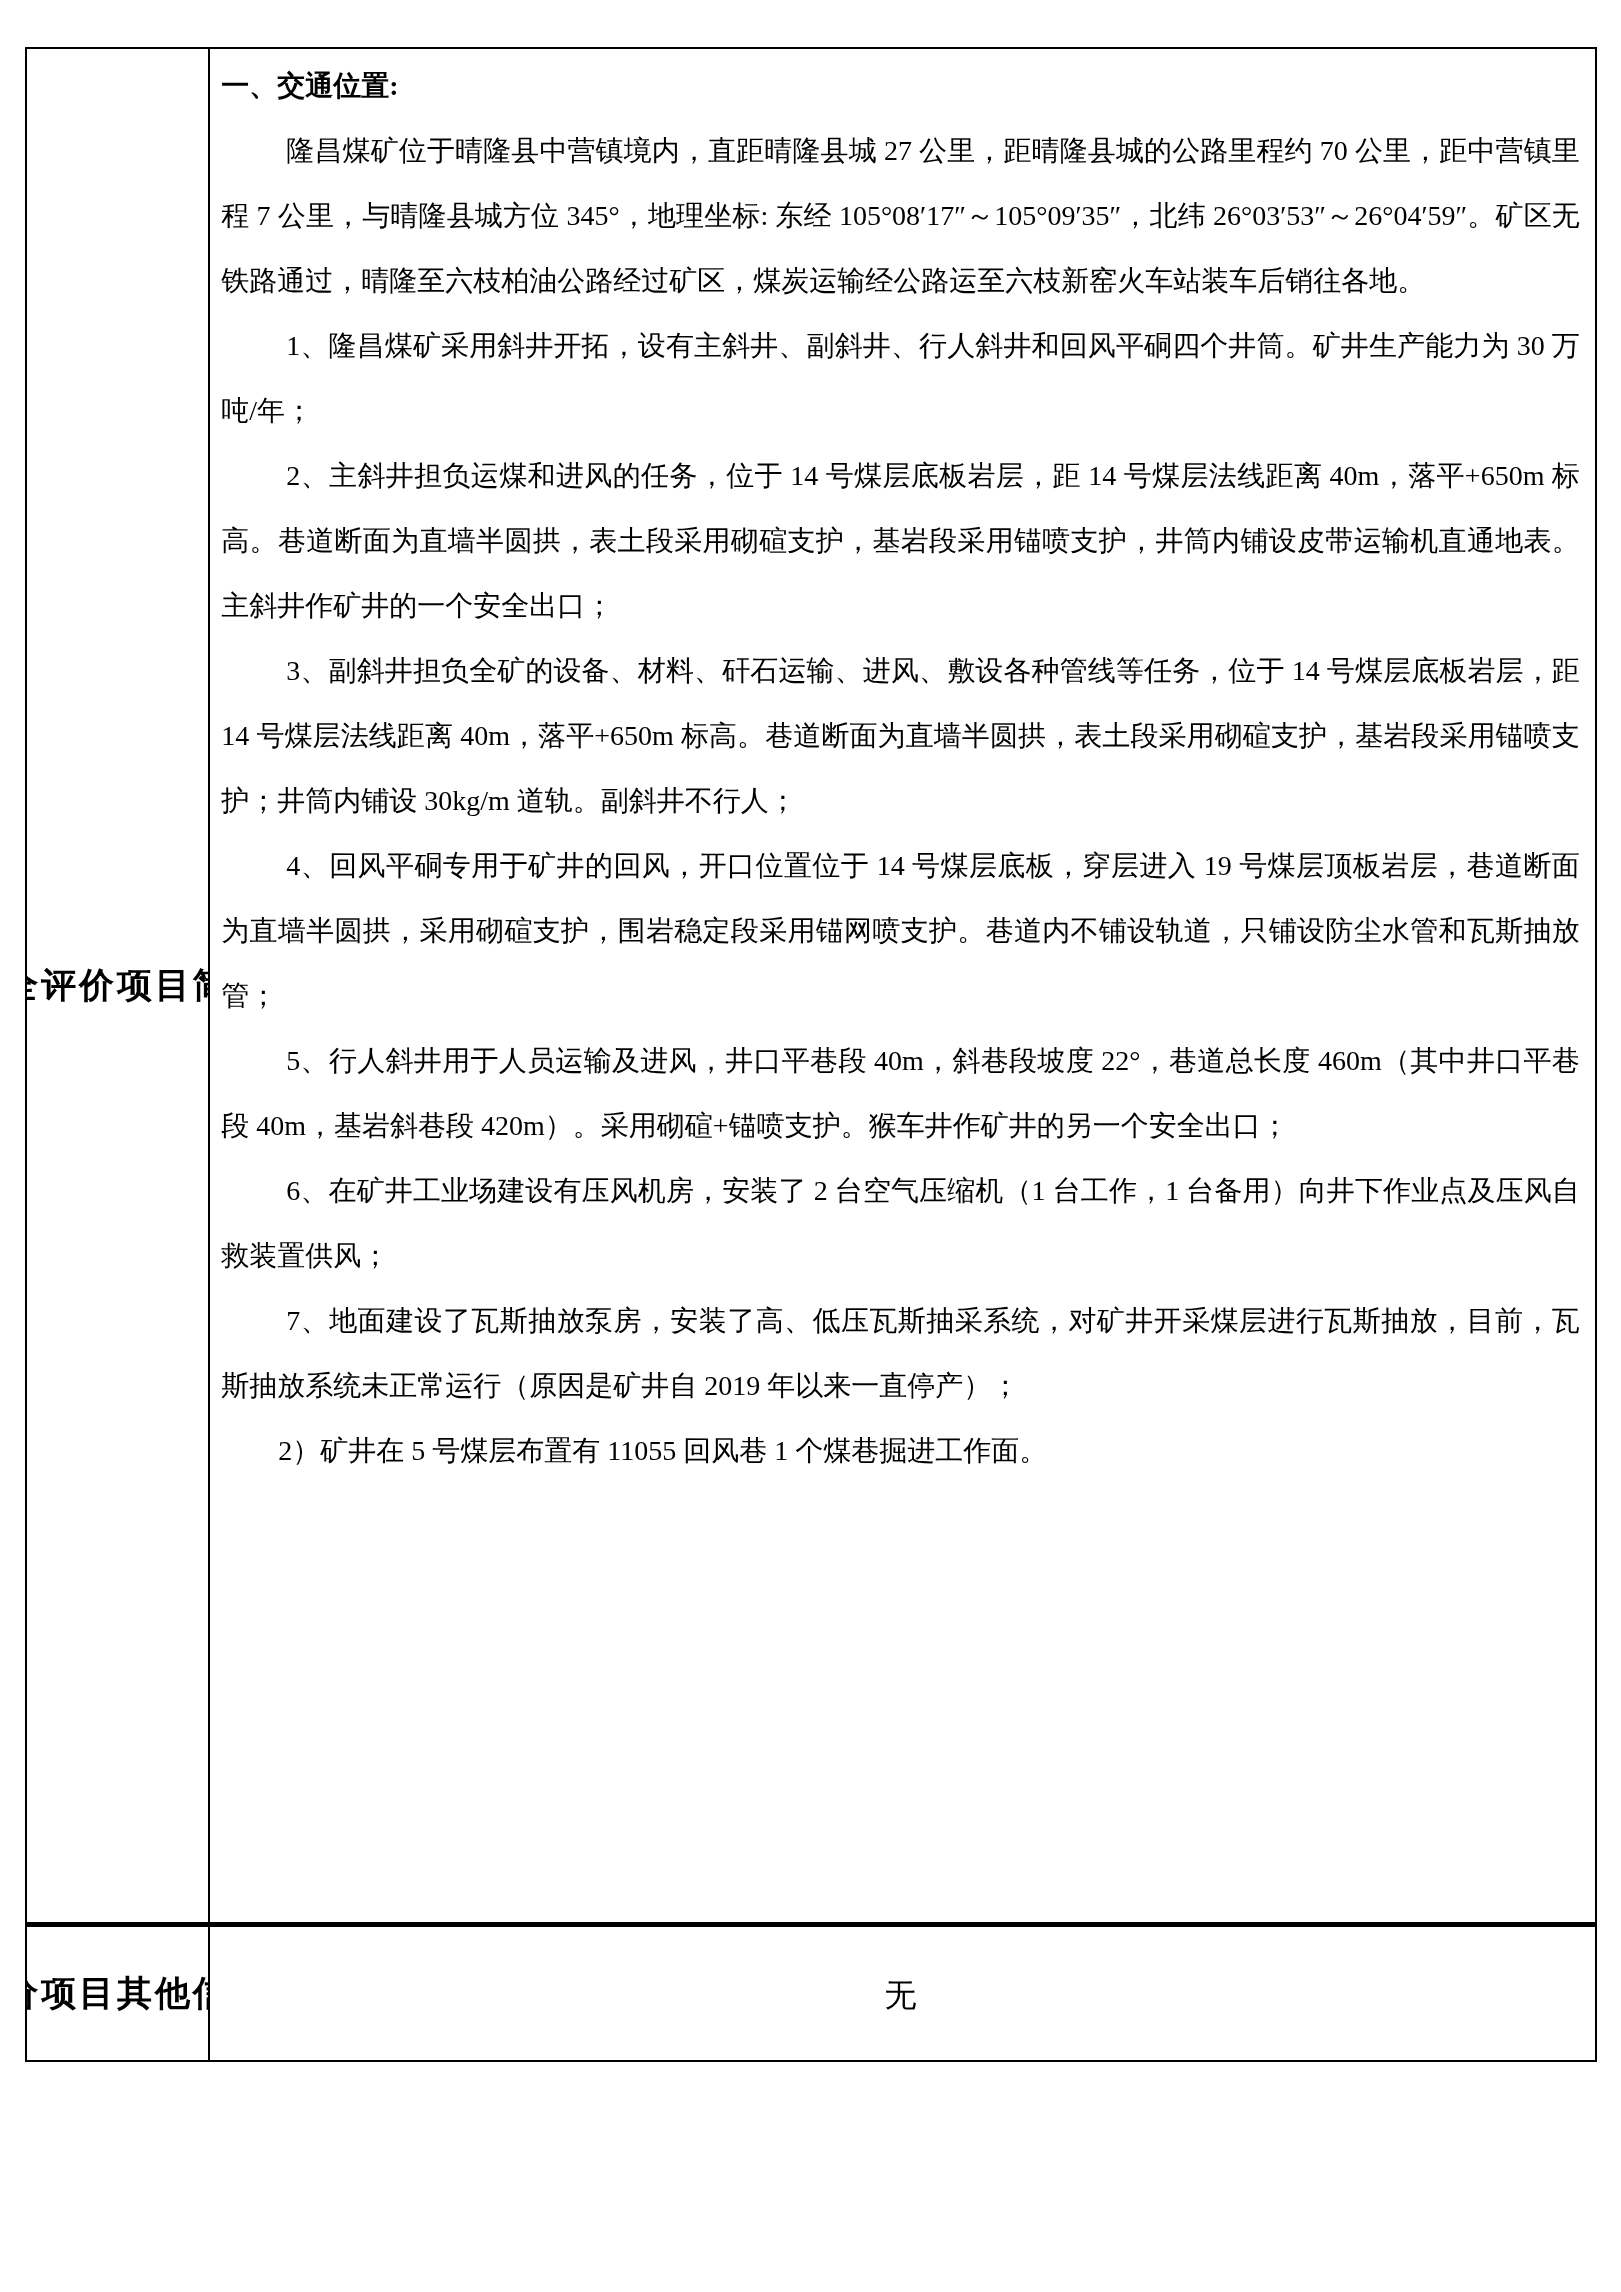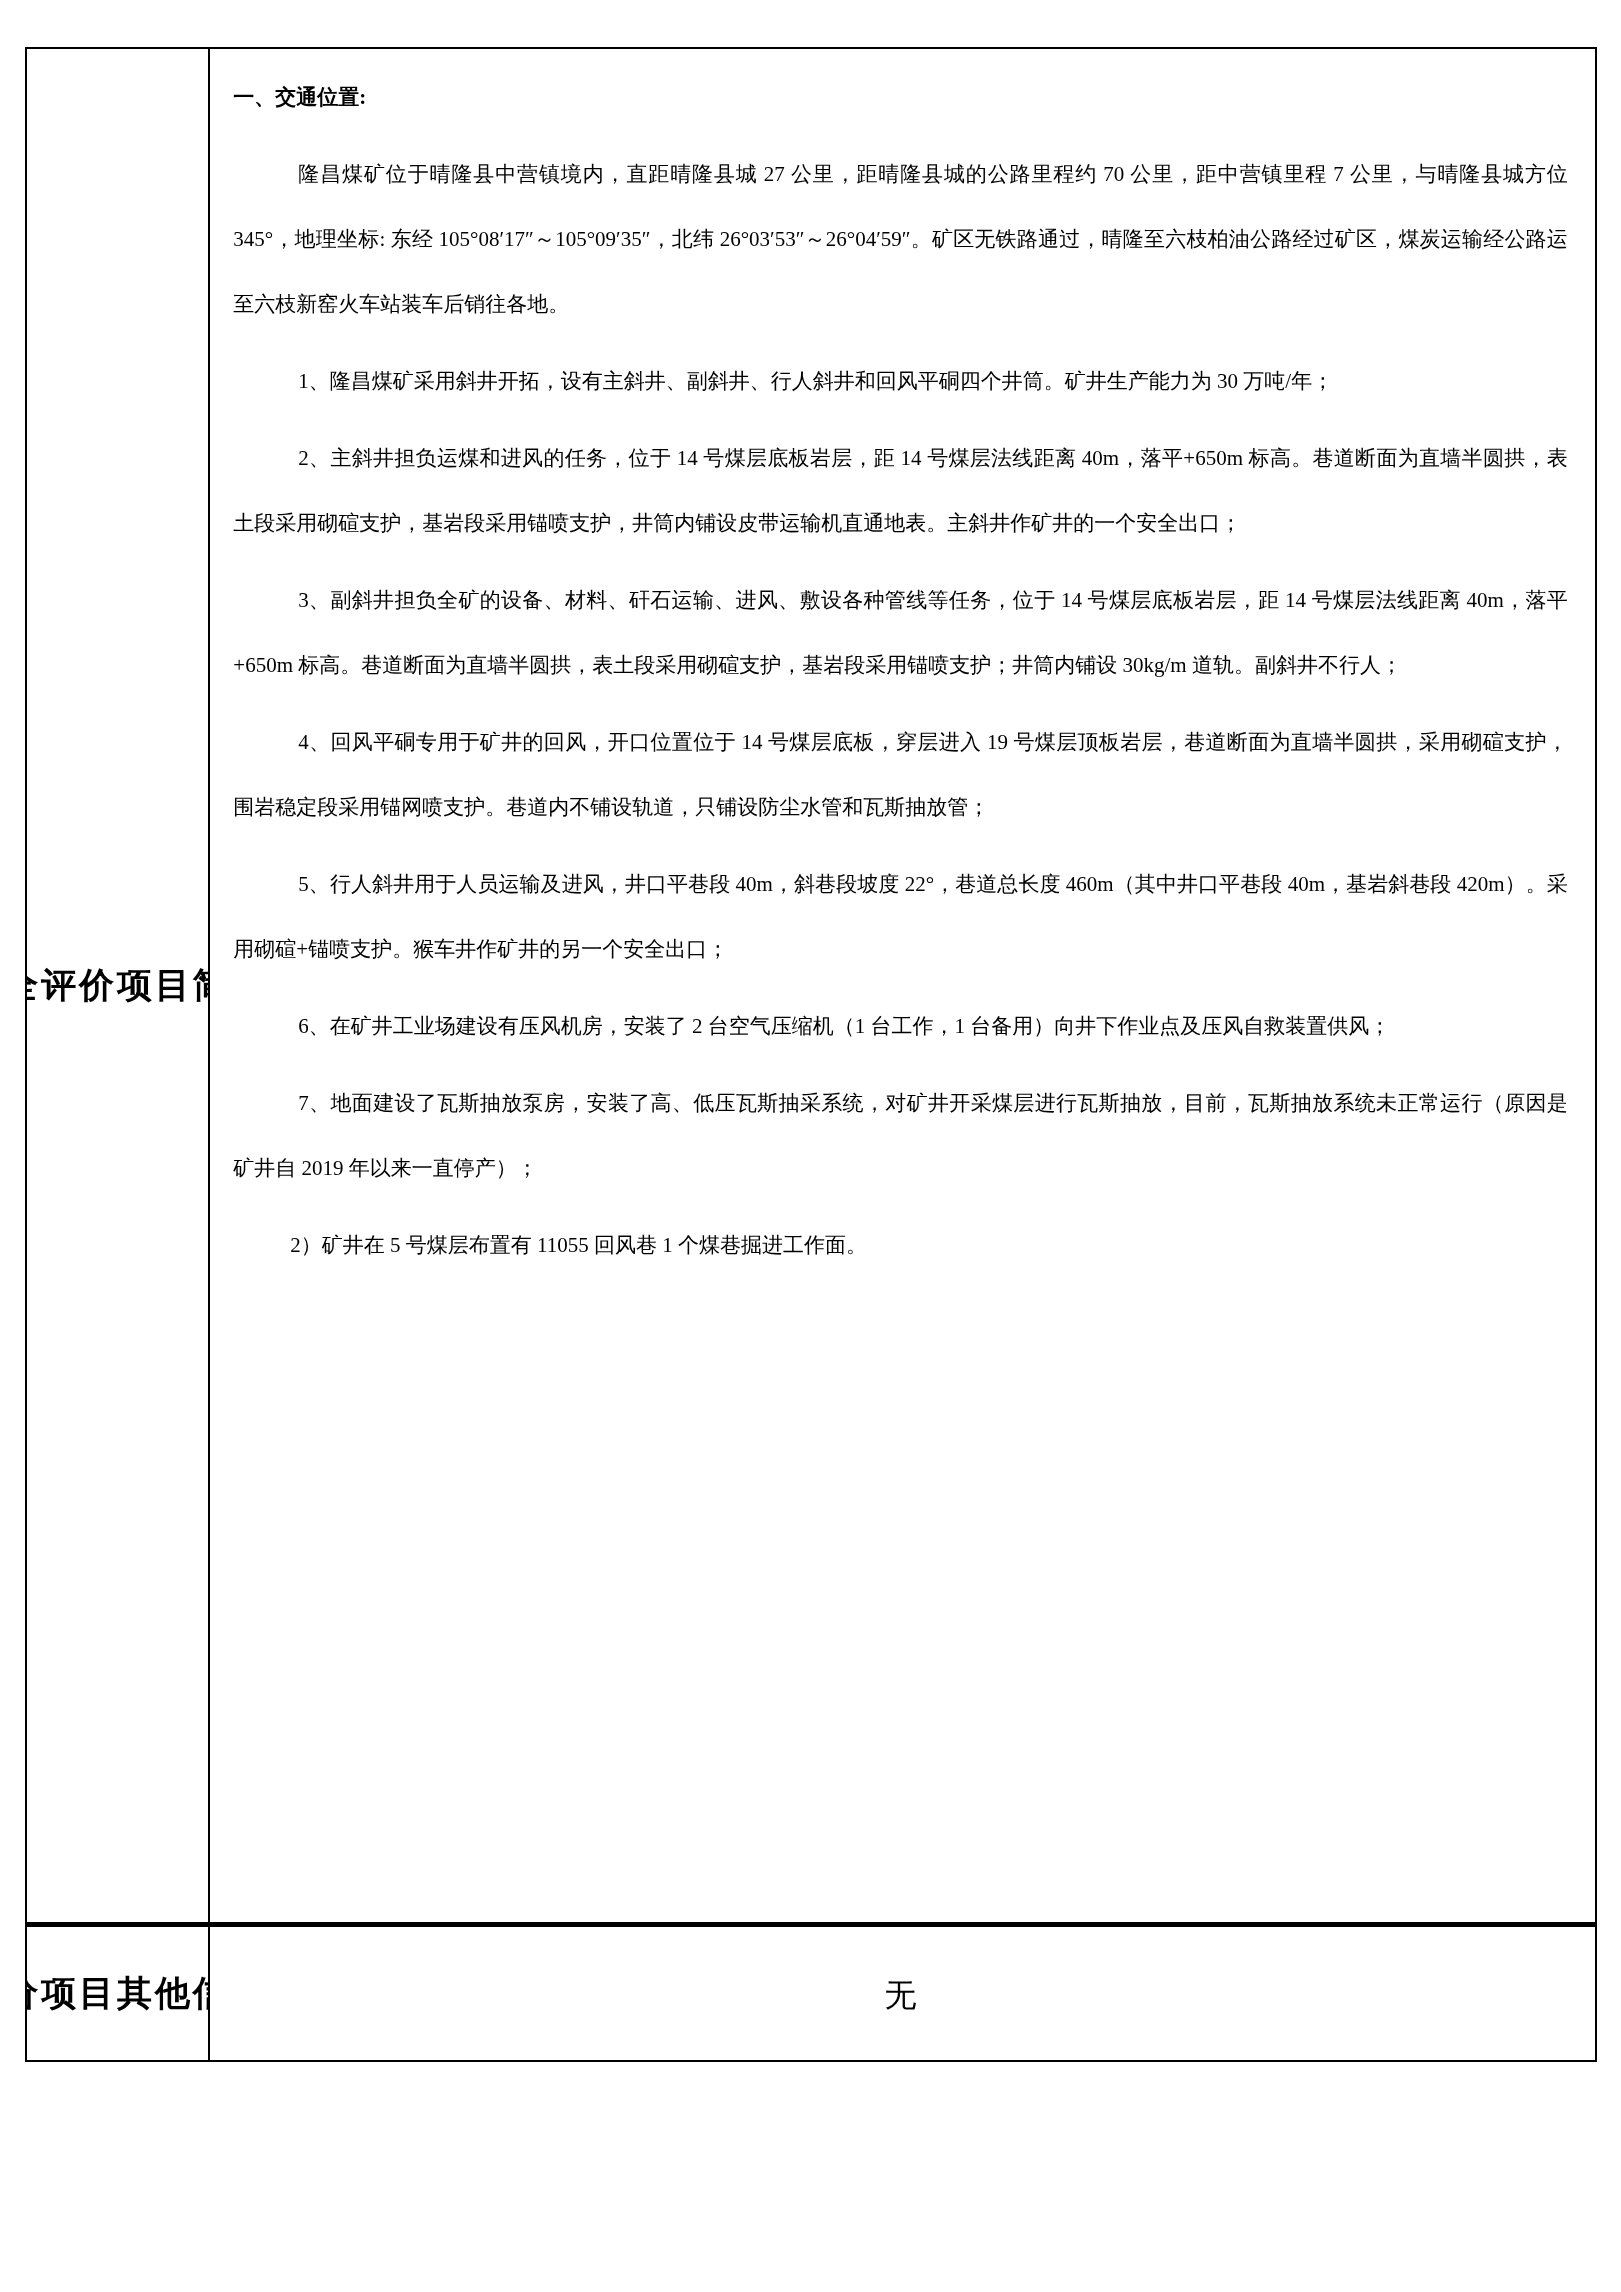--- a/index.html
+++ b/index.html
@@ -46,22 +46,22 @@
     line-height: 78px;
     white-space: nowrap;
   }
   .row2 {
     border-top: 5.9px solid #000000;
   }
   .content-cell {
     padding: 3.9px 14.7px 0 11.8px;
   }
   .para {
-    margin: 12px;
-    font-size: 21px;
+    margin: 0;
+    font-size: 28px;
     line-height: 65px;
     text-align: justify;
     text-justify: inter-ideograph;
   }
   .p-heading {
     font-weight: bold;
     text-indent: 0;
     text-align: left;
   }
   .p-body {

